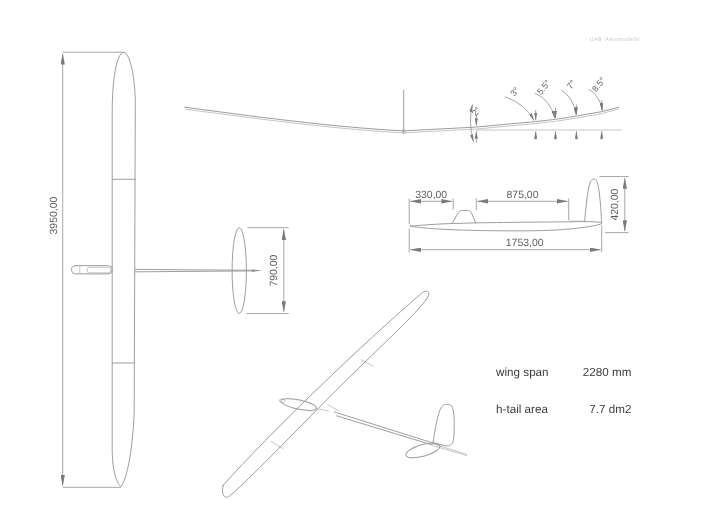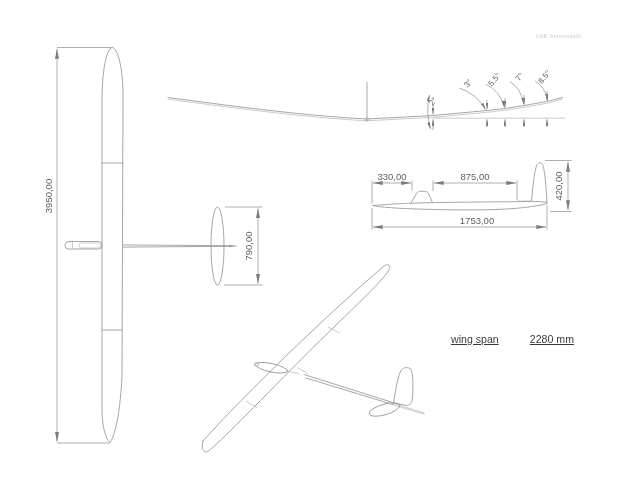--- a/index.html
+++ b/index.html
@@ -6,21 +6,21 @@
   #canvas{position:relative;width:640px;height:480px;background:#ffffff;overflow:hidden;
           font-family:"Liberation Sans",sans-serif;}
   #drawing{position:absolute;left:0;top:0;}
   .ln{stroke:#9c9c9c;stroke-width:.9;fill:none;stroke-linecap:round;stroke-linejoin:round;}
   .lnthin{stroke:#a8a8a8;stroke-width:.6;fill:none;}
   .dim{stroke:#8d8d8d;stroke-width:.7;fill:none;}
   .dt{fill:#5e5e5e;font-size:9.5px;font-family:"Liberation Sans",sans-serif;}
   .at{fill:#5e5e5e;font-size:8px;font-family:"Liberation Sans",sans-serif;}
   .specs{position:absolute;left:451px;top:311px;width:123px;color:#3a3a3a;
          font-size:10.6px;line-height:11.3px;white-space:pre-wrap;}
-  .specs .row{display:flex;justify-content:space-between;text-decoration:underline;}
+  .specs .row{display:flex;justify-content:space-between;}
   .watermark{position:absolute;left:536px;top:33px;font-size:5px;color:#c9c9c9;
              letter-spacing:.3px;}
 </style>
 </head>
 <body>
 
 <div id="canvas">
 
 <svg id="drawing" width="640" height="480" viewBox="0 0 640 480">
   <defs>
@@ -160,20 +160,23 @@
          C403.5,367.2 408.5,366.8 410.8,369.2
          C413,371.8 413.6,389 412.2,400.2
          C411.6,404.4 408.4,406 405,405.2 L393.5,403 Z"></path>
   </g>
 </svg>
 
 <div class="specs">
   <div class="row">
     <span>wing span</span><span>2280 mm</span>
   </div>
+  <div class="row">
+    <span>h-tail area</span><span>7.7 dm2</span>
+  </div>
   
   
   
   
   
 </div>
 
 <div class="watermark">UAB 'Aeromodelis'</div>
 
 </div>

